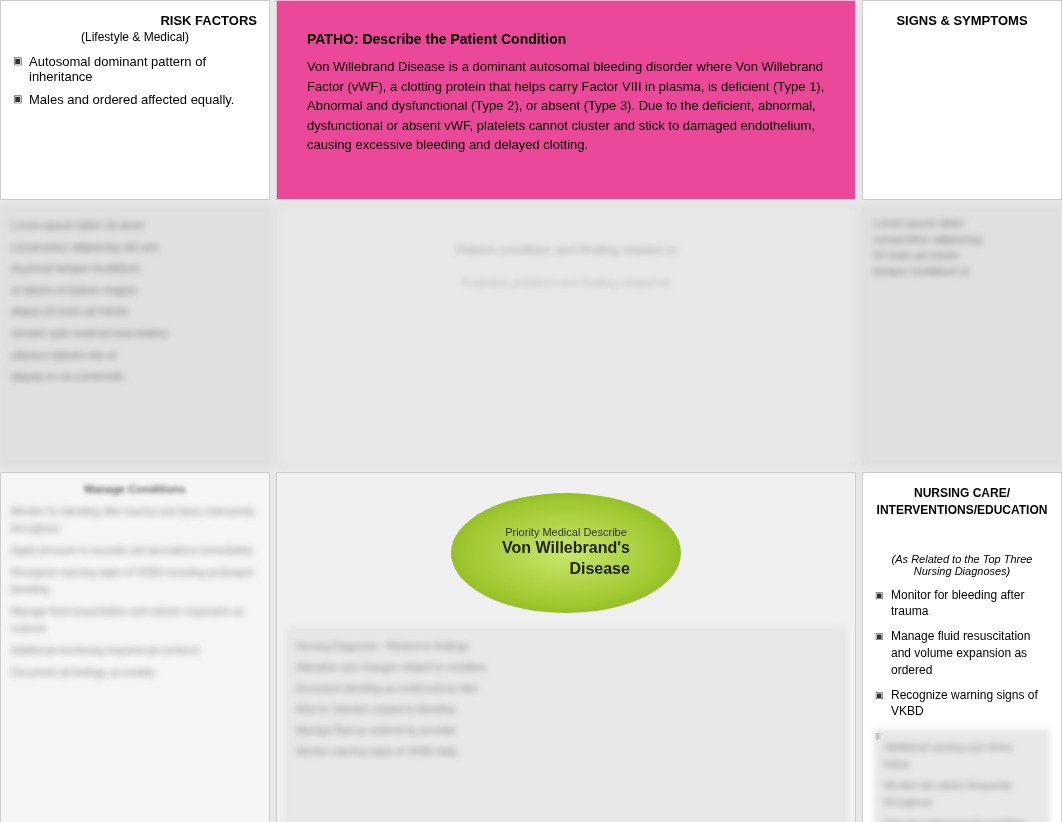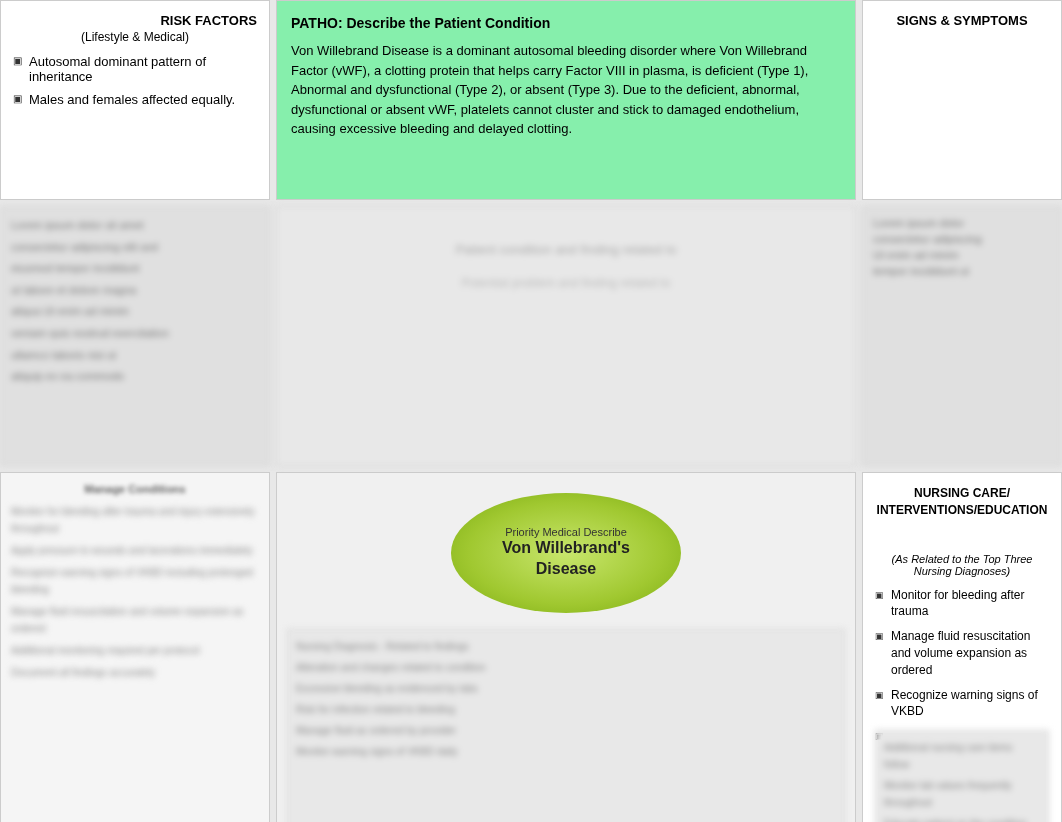--- a/index.html
+++ b/index.html
@@ -54,23 +54,23 @@
     .risk-factors-box ul li::before {
       content: '▣';
       position: absolute;
       left: 0;
       font-size: 10px;
       top: 1px;
       color: #333;
     }
 
     .patho-box {
-      background: #86efac;
-      border: 1px solid #ccc;
-      padding: 14px;
+      background: #ec4899;
+      border: 1px solid #ccc;
+      padding: 30px;
       min-height: 200px;
     }
 
     .patho-box .patho-header {
       font-weight: bold;
       font-size: 14px;
       margin-bottom: 10px;
     }
 
     .patho-box .patho-text {
@@ -216,21 +216,21 @@
       font-size: 11px;
       color: #333;
       font-weight: normal;
       text-align: center;
     }
 
     .diagnosis-oval .disease-name {
       font-size: 16px;
       font-weight: bold;
       color: #222;
-      text-align: center;
+      text-align: right;
       line-height: 1.3;
     }
 
     .bottom-center-lower {
       width: 100%;
       background: #e8e8e8;
       border: 1px solid #ccc;
       padding: 8px;
       filter: blur(3px);
       font-size: 10px;
@@ -309,21 +309,21 @@
 </head>
 <body>
 
 <div class="top-row">
 
   <div class="risk-factors-box">
     <div class="section-title">RISK FACTORS</div>
     <div class="section-subtitle">(Lifestyle &amp; Medical)</div>
     <ul>
       <li>Autosomal dominant pattern of inheritance</li>
-      <li>Males and females affected equally.</li>
+      <li>Males and ordered affected equally.</li>
     </ul>
   </div>
 
   <div class="patho-box">
     <div class="patho-header">PATHO:   Describe the Patient Condition</div>
     <div class="patho-text">Von Willebrand Disease is a dominant autosomal bleeding disorder where Von Willebrand Factor (vWF), a clotting protein that helps carry Factor VIII in plasma, is deficient (Type 1), Abnormal and dysfunctional (Type 2), or absent (Type 3). Due to the deficient, abnormal, dysfunctional or absent vWF, platelets cannot cluster and stick to damaged endothelium, causing excessive bleeding and delayed clotting.</div>
   </div>
 
   <div class="signs-box">
     <div class="section-title">SIGNS &amp; SYMPTOMS</div>

